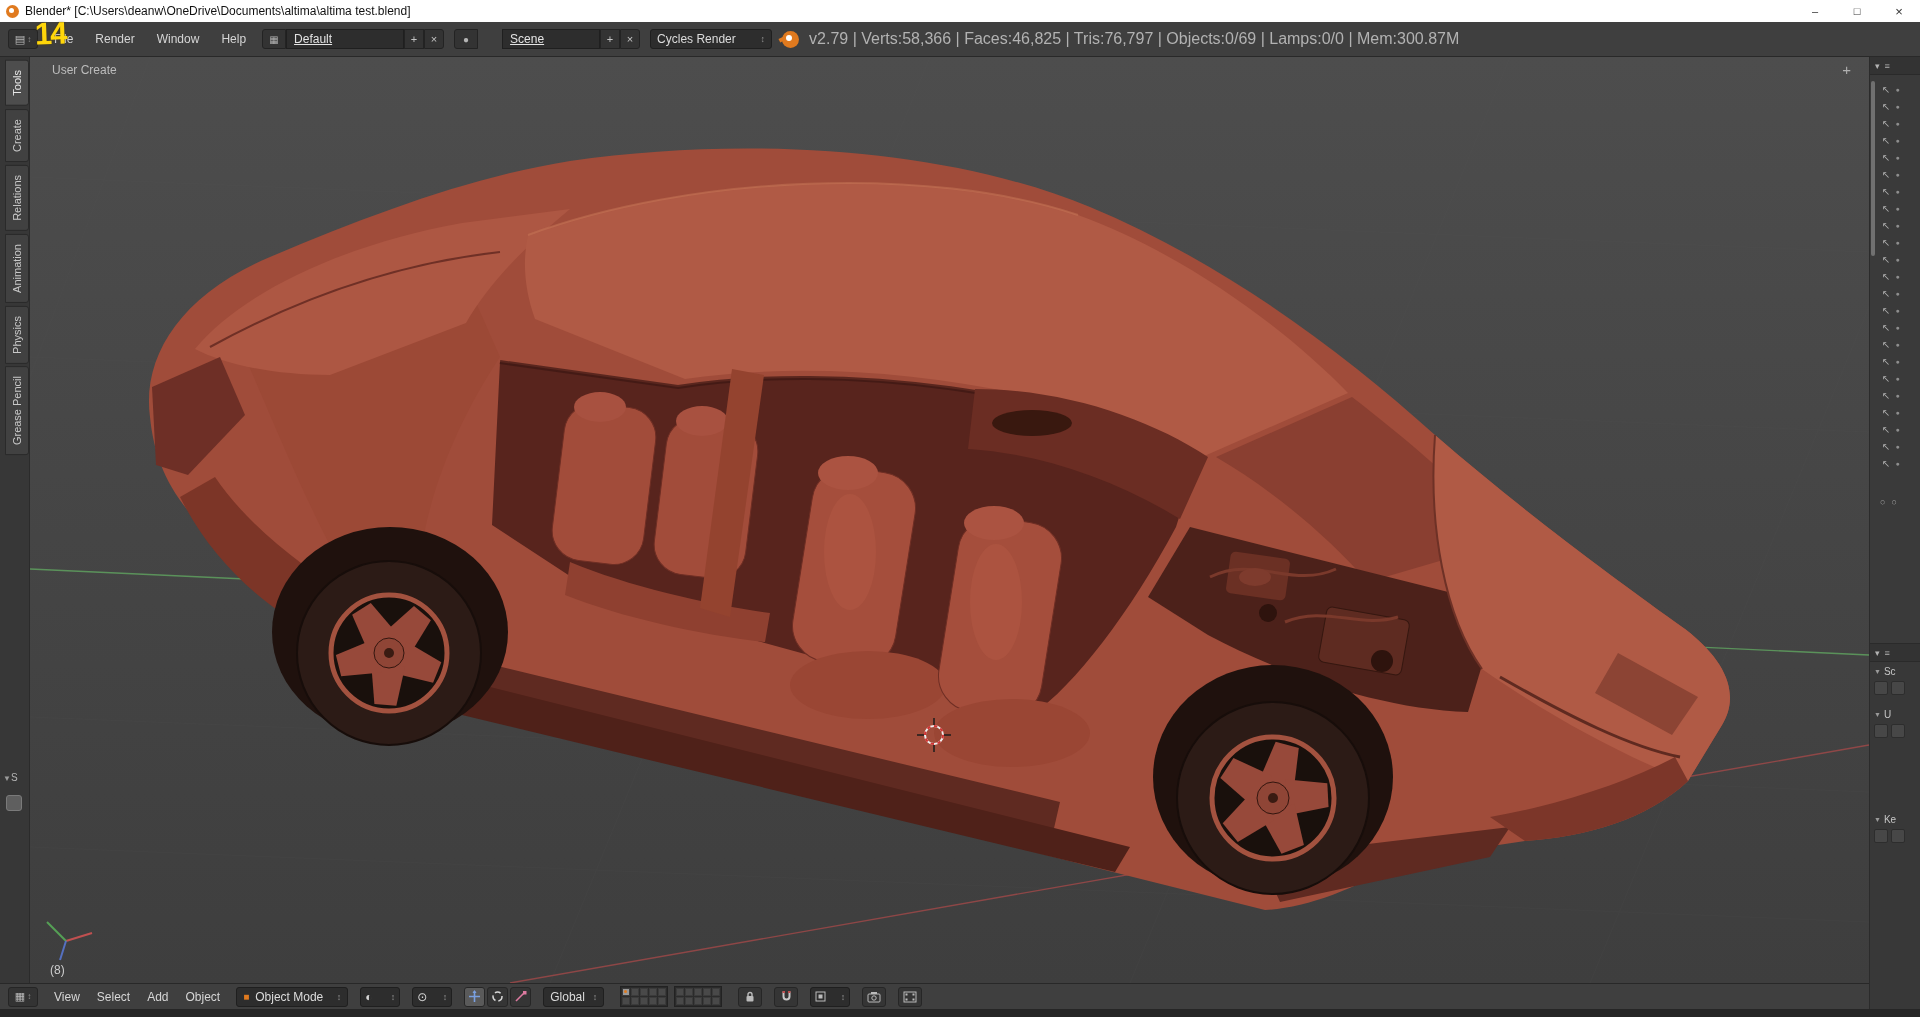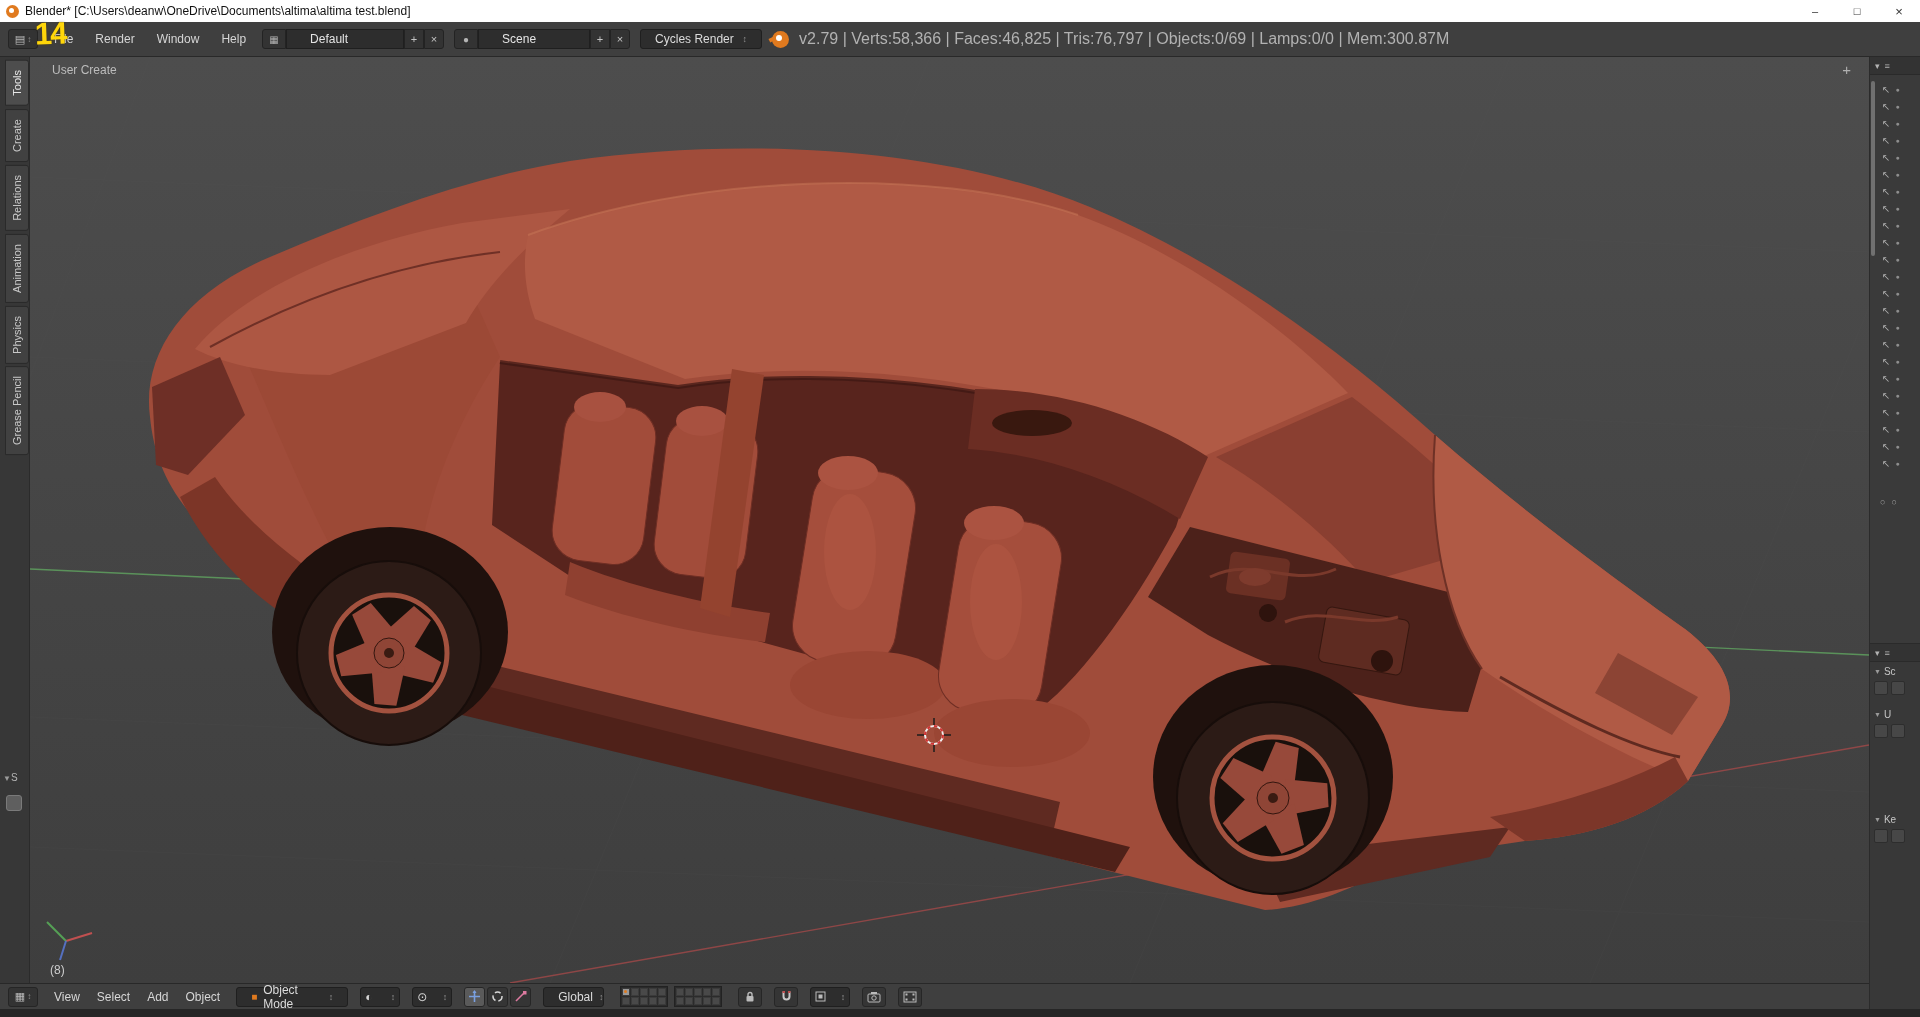--- a/index.html
+++ b/index.html
@@ -16,26 +16,26 @@
   .caption-btn.close{font-size:13px;}
 
   
   .info-header{position:absolute;left:0;top:22px;width:1920px;height:35px;background:var(--header-bg);border-bottom:1px solid #292929;display:flex;align-items:center;gap:10px;padding:0 8px;}
   .editor-btn{height:20px;min-width:30px;background:#333;border:1px solid #252525;border-radius:3px;color:#b9b9b9;font-size:11px;display:flex;align-items:center;justify-content:center;gap:2px;padding:0 3px;}
   .editor-btn .arrs{font-size:8px;color:#8d8d8d;}
   .menu-row{display:flex;gap:22px;margin:10px 6px;}
   .menu-item{font-size:12px;color:#d6d6d6;cursor:default;}
   .id-group{display:flex;align-items:center;}
   .id-icon-btn{width:24px;height:20px;background:#333;border:1px solid #232323;border-radius:3px 0 0 3px;color:#b5b5b5;font-size:10px;display:flex;align-items:center;justify-content:center;}
-  .id-field{height:20px;background:var(--field-bg);border:1px solid var(--field-border);color:#e4e4e4;font-size:12px;display:flex;align-items:center;padding:0 23px;}
+  .id-field{height:20px;background:var(--field-bg);border:1px solid var(--field-border);color:#e4e4e4;font-size:12px;display:flex;align-items:center;padding:0 7px;text-decoration:underline;}
   .id-field.layout{width:118px;}
-  .id-field.scene{width:112px;}
+  .id-field.scene{width:98px;margin-left:24px;}
   .sq-btn{width:20px;height:20px;background:#333;border:1px solid #232323;color:#c4c4c4;font-size:11px;display:flex;align-items:center;justify-content:center;}
   .sq-btn.last{border-radius:0 3px 3px 0;}
-  .dropdown{height:20px;background:var(--field-bg);border:1px solid var(--field-border);border-radius:3px;color:#dcdcdc;font-size:12px;display:flex;align-items:center;gap:6px;padding:0 14px;}
+  .dropdown{height:20px;background:var(--field-bg);border:1px solid var(--field-border);border-radius:3px;color:#dcdcdc;font-size:12px;display:flex;align-items:center;gap:6px;padding:0 6px;}
   .dropdown .arrs{margin-left:auto;font-size:9px;color:#909090;}
   .dd-engine{width:122px;}
   .blender-logo{width:17px;height:17px;border-radius:50%;background:var(--accent-orange);position:relative;flex:0 0 auto;}
   .blender-logo::after{content:'';position:absolute;left:4px;top:4px;width:6px;height:6px;border-radius:50%;background:#fff;}
   .blender-logo::before{content:'';position:absolute;left:-3px;top:6px;width:8px;height:4px;background:var(--accent-orange);transform:rotate(-25deg);}
   .stats-text{font-size:16px;color:#b2b2b2;white-space:nowrap;}
 
   
   .overlay-badge{position:absolute;left:35px;top:16px;z-index:60;font-size:31px;font-weight:bold;color:var(--badge-yellow);transform:rotate(-2deg);text-shadow:0 0 3px rgba(80,60,0,.55);letter-spacing:-2px;}
 

